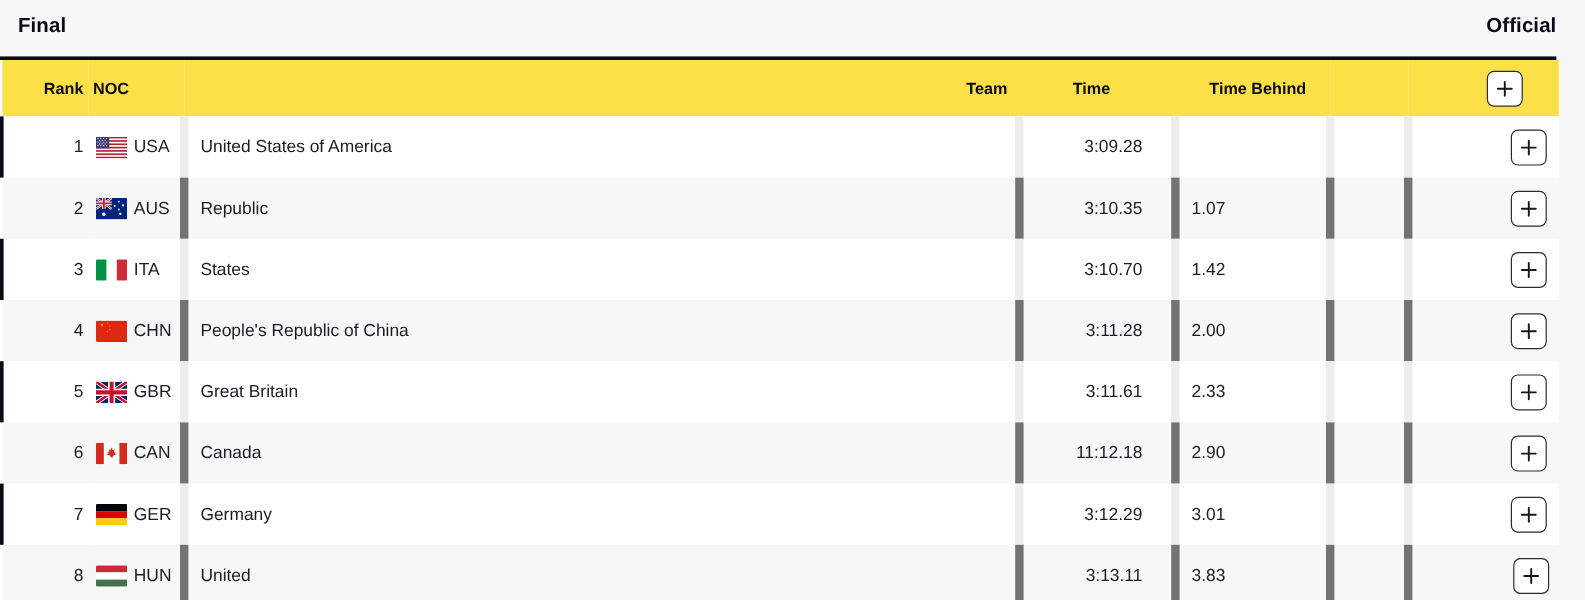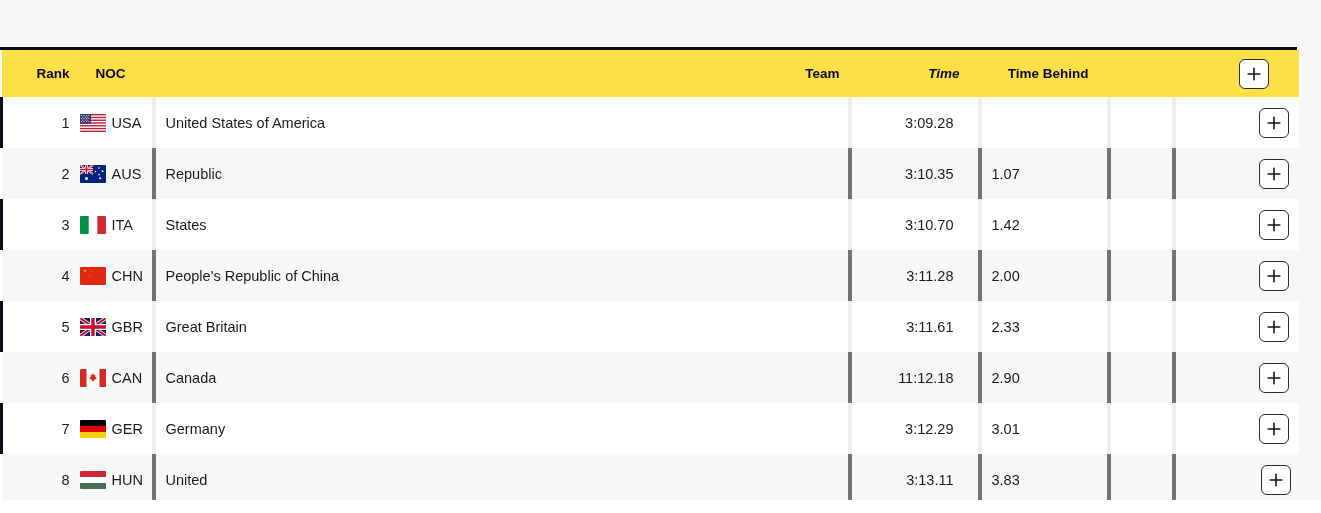--- a/index.html
+++ b/index.html
@@ -69,38 +69,38 @@
     height: 47px;
     font-size: 13.5px;
     font-weight: bold;
     color: #0a0a14;
     padding: 0 10px;
     vertical-align: middle;
     border: 0;
     white-space: nowrap;
   }
   th.th-rank   { text-align: right; padding-right: 4px; }
-  th.th-noc    { text-align: center;  padding-left: 4px; }
+  th.th-noc    { text-align: left;  padding-left: 4px; }
   th.th-team   { text-align: right;  padding-left: 10px; }
-  th.th-time   { text-align: right; padding-right: 20px; font-style: italic; }
+  th.th-time   { padding-right: 20px; }
   th.th-behind { text-align: right; padding-right: 20px; }
   th.th-x1, th.th-x2 { text-align: right; }
   th.th-x2 { padding-right: 20px; }
 
   tbody tr { height: 51px; }
   tbody tr.odd  { background: #ffffff; }
   tbody tr.even { background: #f7f7f7; }
 
   tbody td {
     height: 51px;
     font-size: 14.5px;
     color: #1b1b25;
     padding: 0 10px;
     vertical-align: middle;
-    border-right: 4px solid #737373;
+    border-right: 7px solid #737373;
     white-space: nowrap;
   }
   tbody tr.odd td { border-right-color: #ededed; }
   tbody td.last { border-right: 0; }
 
   
   tbody tr.odd td.cell-rank {
     border-left: 3px solid #0a0a14;
   }
   tbody tr.even td.cell-rank {
@@ -162,20 +162,24 @@
     left: 1297px; top: 47px;
     width: 24px; height: 453px;
     background: #f7f7f7;
   }
 </style>
 </head>
 <body>
 
 <div id="root">
 
+  <div class="topbar">
+    <div class="title">Final</div>
+    <div class="status">Official</div>
+  </div>
 
   <div class="right-gutter"></div>
 
   <div class="table-wrap">
     <table class="results">
       <colgroup>
         <col class="c-rank">
           <col class="c-noc">
           <col class="c-team">
         <col class="c-time">

